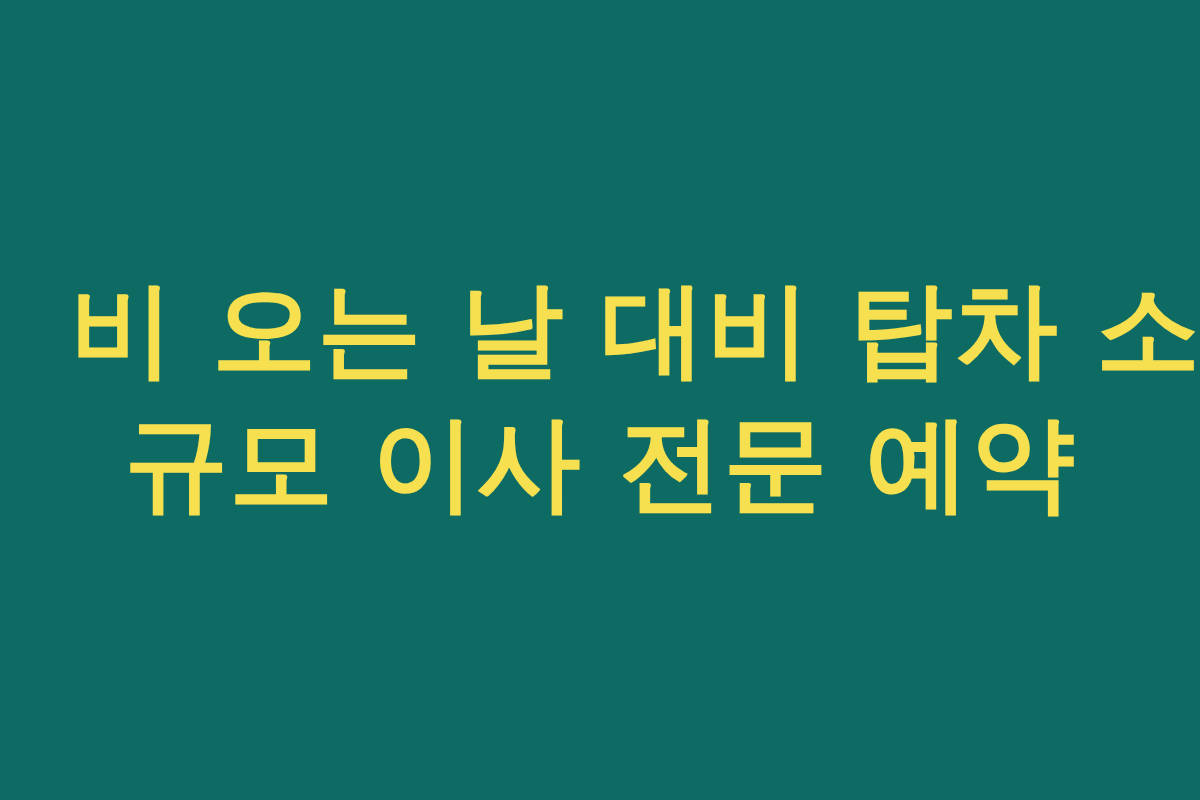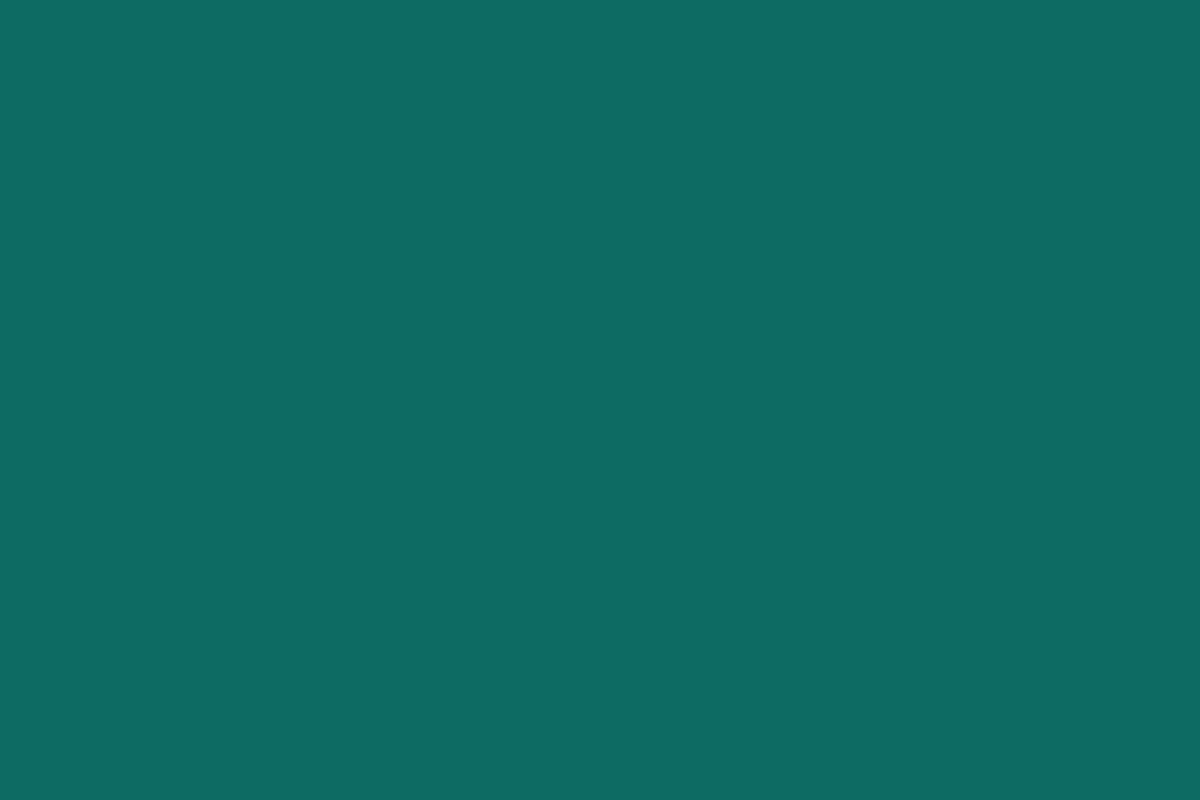--- a/index.html
+++ b/index.html
@@ -44,15 +44,17 @@
   .headline-line.line-2 {
     font-size: 104px;
   }
 </style>
 </head>
 <body>
 
 <div id="canvas">
 
   <div class="headline-block">
+    <span class="headline-line line-1">비 오는 날 대비 탑차 소</span>
+    <span class="headline-line line-2">규모 이사 전문 예약</span>
   </div>
 
 </div>
 
 </body></html>

